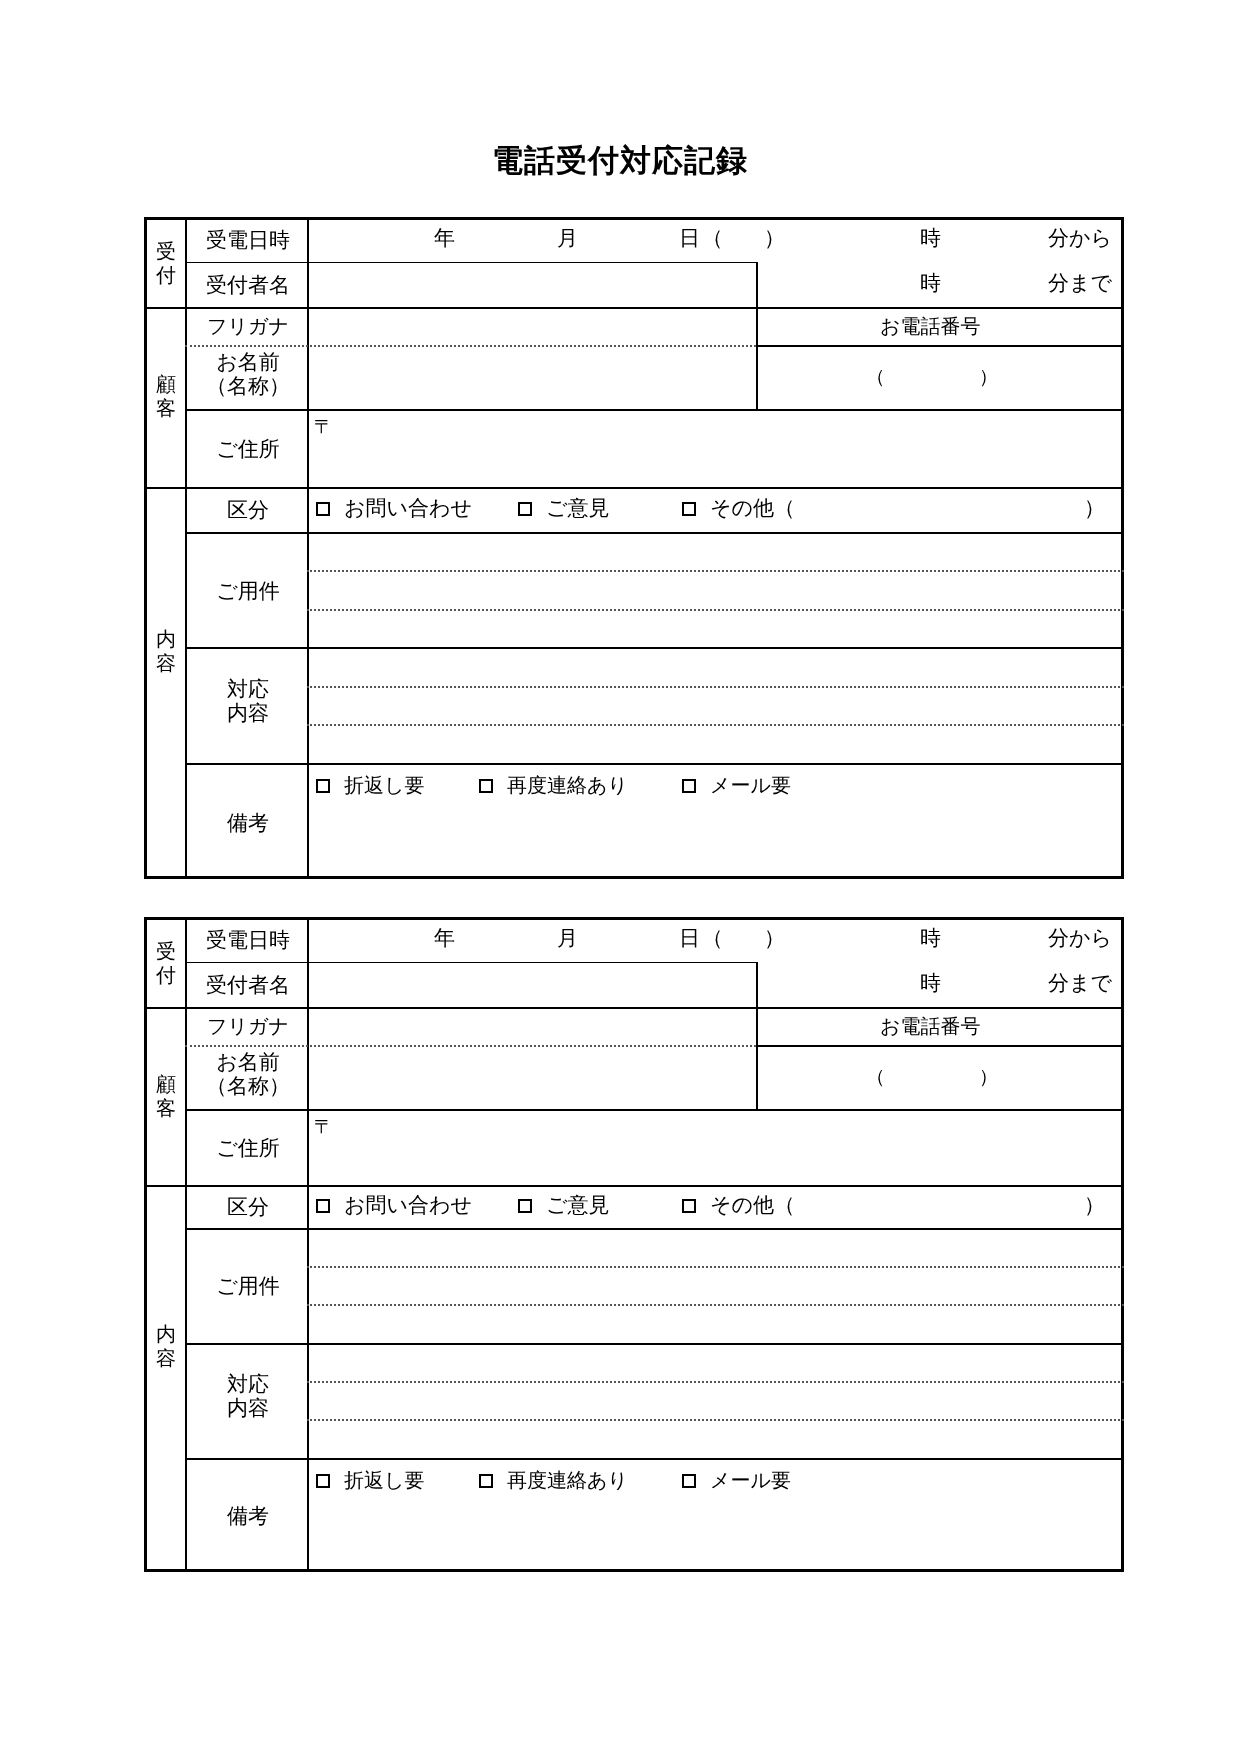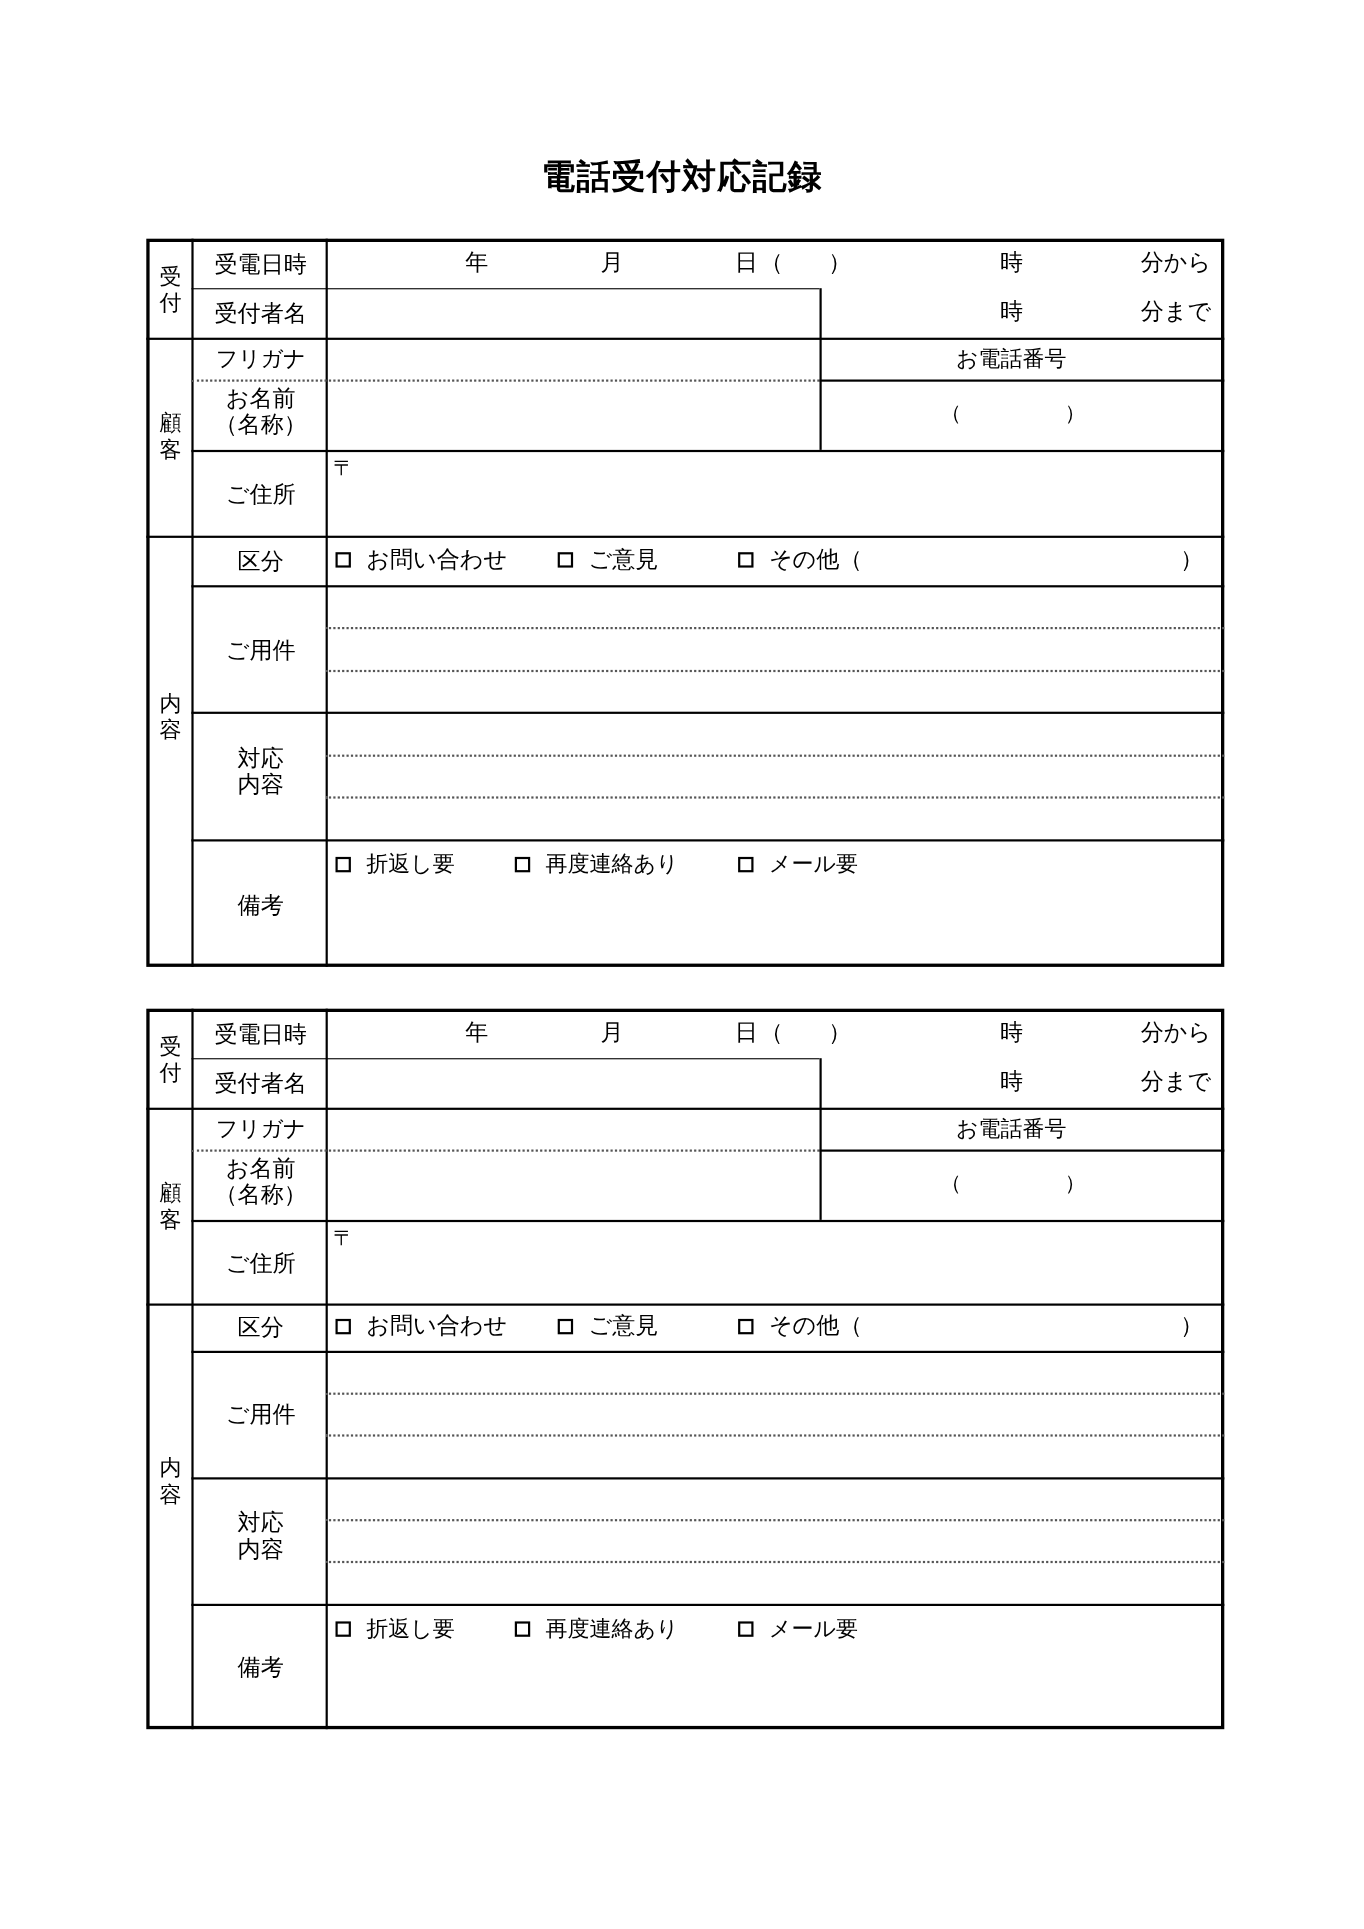--- a/index.html
+++ b/index.html
@@ -1,20 +1,20 @@
 <!DOCTYPE html>
 <html><head>
 <meta charset="utf-8">
 <style>
   html, body { margin:0; padding:0; background:#ffffff; }
   body { width:1240px; height:1754px; position:relative; overflow:hidden;
          font-family:"DejaVu Sans","Liberation Sans",sans-serif; color:#000; }
   .title { position:absolute; left:0; width:1240px; top:140px; text-align:center;
            font-size:31px; font-weight:bold; letter-spacing:1px; }
-  .form { position:absolute; left:133px; width:980px; }
+  .form { position:absolute; left:144px; width:980px; }
   .outer { position:absolute; left:0; top:0; right:0; bottom:0; border:3px solid #000; box-sizing:border-box; }
   .hl { position:absolute; height:0; border-top:2px solid #000; }
   .hl.thin { border-top-width:1.5px; }
   .hl.dot { border-top:2px dotted #555; }
   .vl { position:absolute; width:0; border-left:2px solid #000; }
   .t { position:absolute; font-size:21px; white-space:nowrap; line-height:1; }
   .lbl { position:absolute; left:44px; width:120px; text-align:center; font-size:21px; line-height:1.15; }
   .sec { position:absolute; left:4px; width:36px; text-align:center; font-size:20px; line-height:1.2; }
   .cb { display:inline-block; width:14px; height:14px; border:2px solid #000; box-sizing:border-box; vertical-align:-1px; margin-right:14px; }
   .opt { position:absolute; font-size:21px; white-space:nowrap; line-height:1; }

